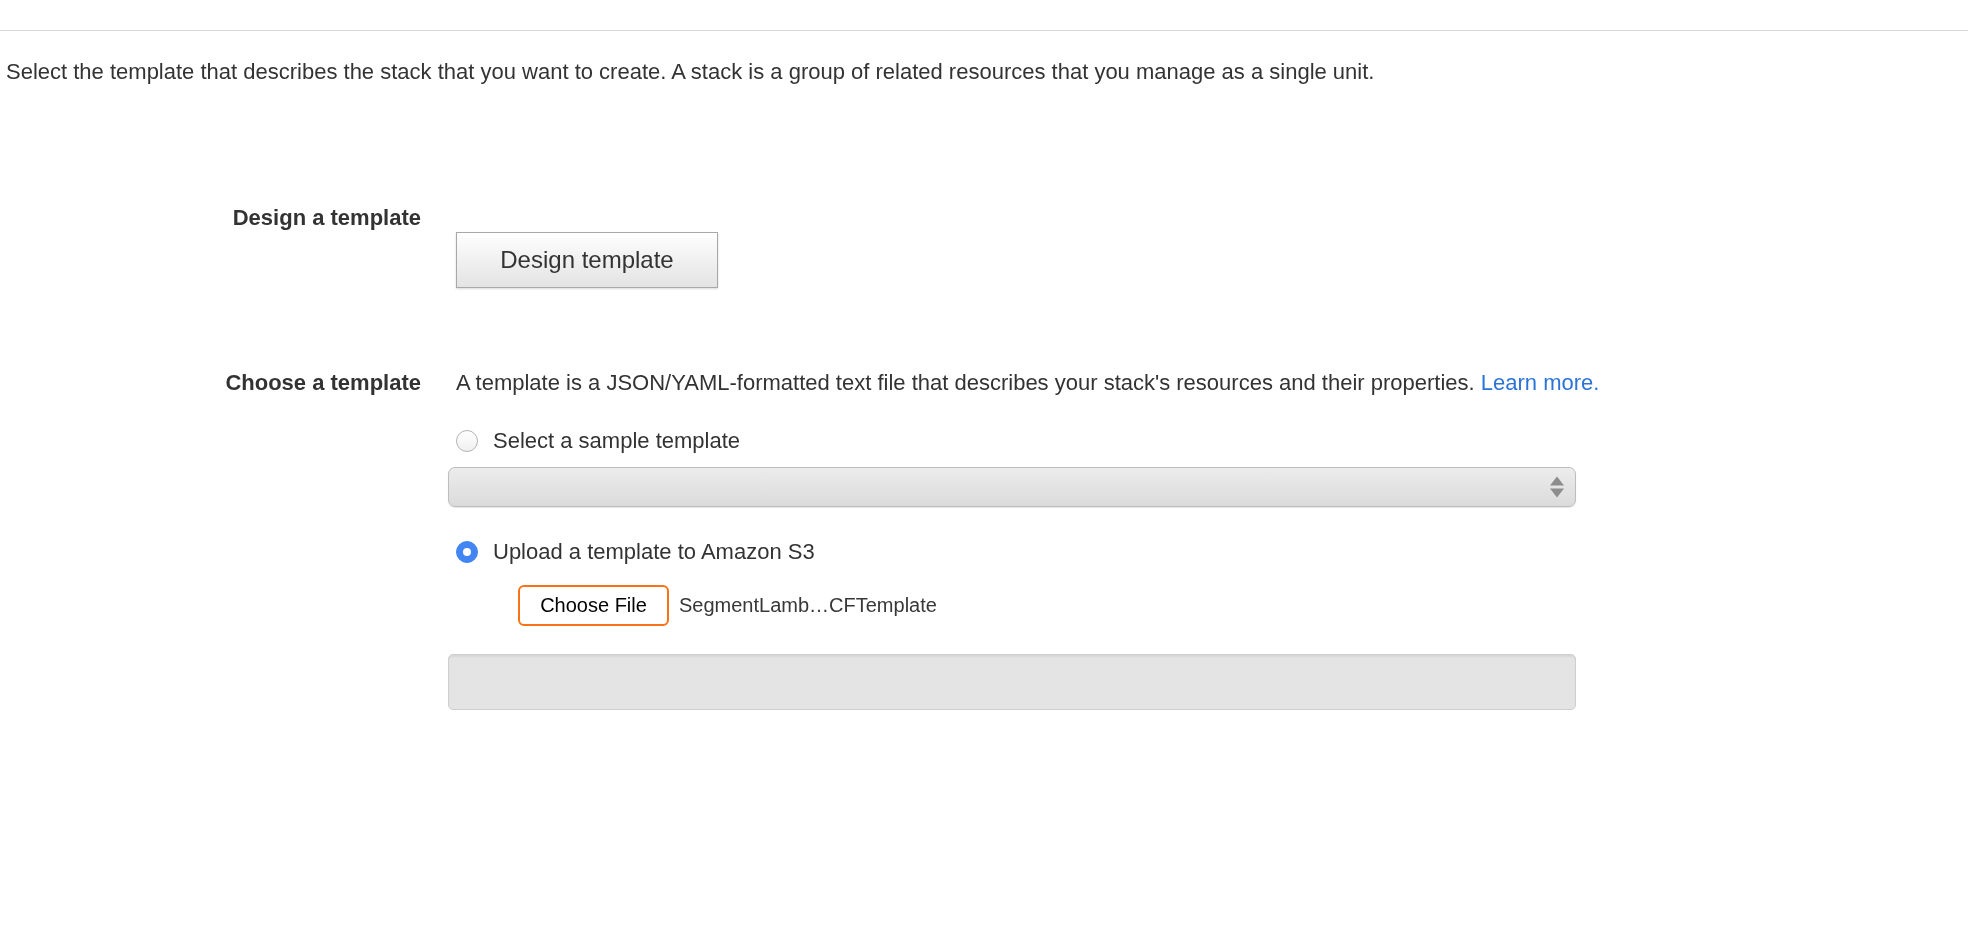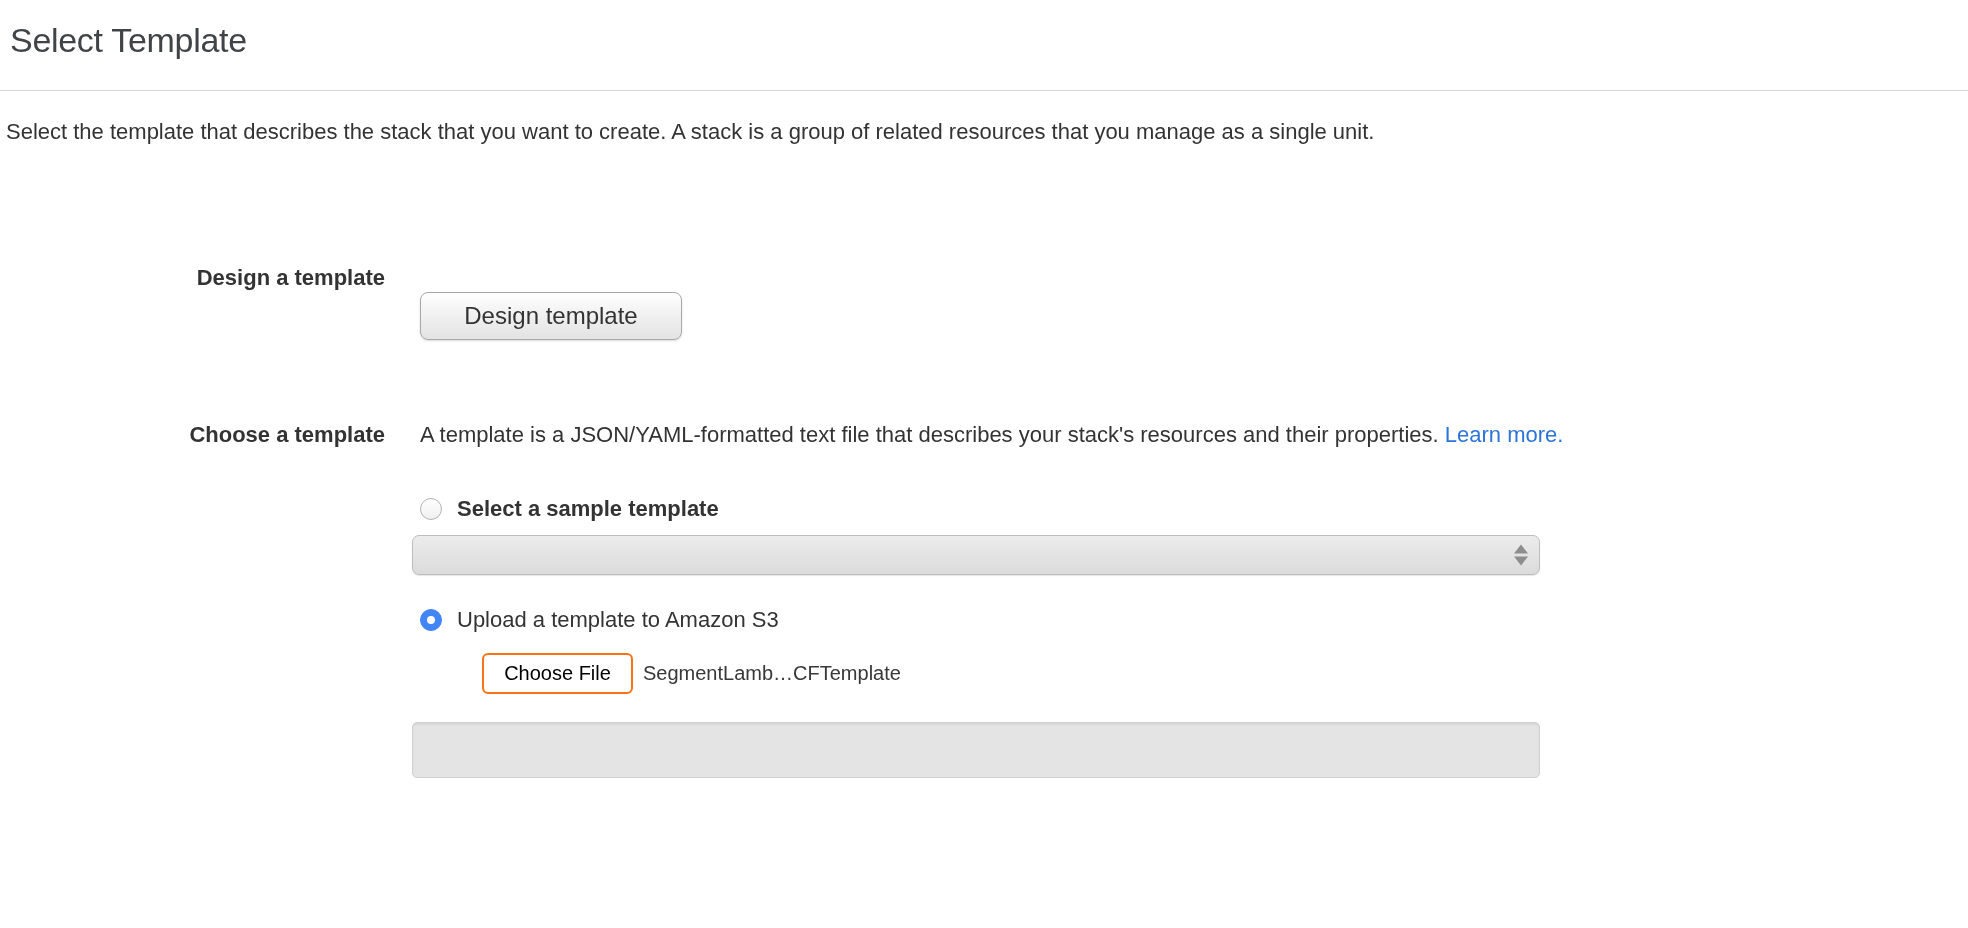--- a/index.html
+++ b/index.html
@@ -16,41 +16,41 @@
     padding:20px 0 0 10px; letter-spacing:-0.3px; line-height:40px;
   }
   .divider {
     border:none; border-top:1px solid #d6d6d6;
     margin-top:30px; width:100%;
   }
   .page-description {
     margin:26px 0 0 6px; font-size:22px; line-height:30px; color:#333;
   }
 
-  .form { margin-top:116px; }
+  .form { margin-top:116px;padding-left:36px; }
   .form-row { display:flex; align-items:flex-start; }
   .form-row + .form-row { margin-top:80px; }
   .row-label {
     width:385px; flex-shrink:0; text-align:right;
     font-size:22px; font-weight:bold; color:#333; line-height:30px;
   }
   .row-content { margin-left:35px; flex:1; }
   .row-text { font-size:22px; line-height:30px; color:#333; }
   a.learn-more { color:#2b74d8; text-decoration:none; cursor:pointer; }
 
   .design-btn {
-    display:block; margin-top:29px; width:262px; height:48px;
+    display:block; margin-top:29px; width:262px; height:56px;
     font-family:inherit; font-size:24px; color:#333;
     background:linear-gradient(#fefefe,#e3e3e3);
-    border:1px solid #a8a8a8; border-radius:8px;
+    border:1px solid #a8a8a8; border-radius:0;
     box-shadow:0 1px 2px rgba(0,0,0,0.15); cursor:pointer;
   }
 
   .radio-row { display:flex; align-items:center; }
-  .radio-row-1 { margin-top:46px;font-weight:bold; }
+  .radio-row-1 { margin-top:30px; }
   .radio-row-2 { margin-top:32px; }
   .radio-row-3 { margin-top:17px; }
   .radio {
     width:22px; height:22px; border-radius:50%; flex-shrink:0;
     background:linear-gradient(#ffffff,#f0f0f0);
     border:1px solid #b3b3b3; position:relative; cursor:pointer;
   }
   .radio.checked { background:#4285f4; border:1px solid #4285f4; }
   .radio.checked::after {
     content:""; position:absolute; width:8px; height:8px;
@@ -94,21 +94,20 @@
     background:#e4e4e4; border:1px solid #cfcfcf; border-radius:5px;
     box-shadow:inset 0 2px 2px rgba(0,0,0,0.06);
     font-family:inherit; font-size:22px; padding:0 14px; color:#333;
   }
 </style>
 </head>
 <body>
 
 <div class="page">
 
-  <h1 class="page-title">Select Template</h1>
   <hr class="divider">
   <p class="page-description">Select the template that describes the stack that you want to create. A stack is a group of related resources that you manage as a single unit.</p>
 
   <div class="form">
 
     <div class="form-row">
       <div class="row-label">Design a template</div>
       <div class="row-content">
         <button class="design-btn">Design template</button>
       </div>

